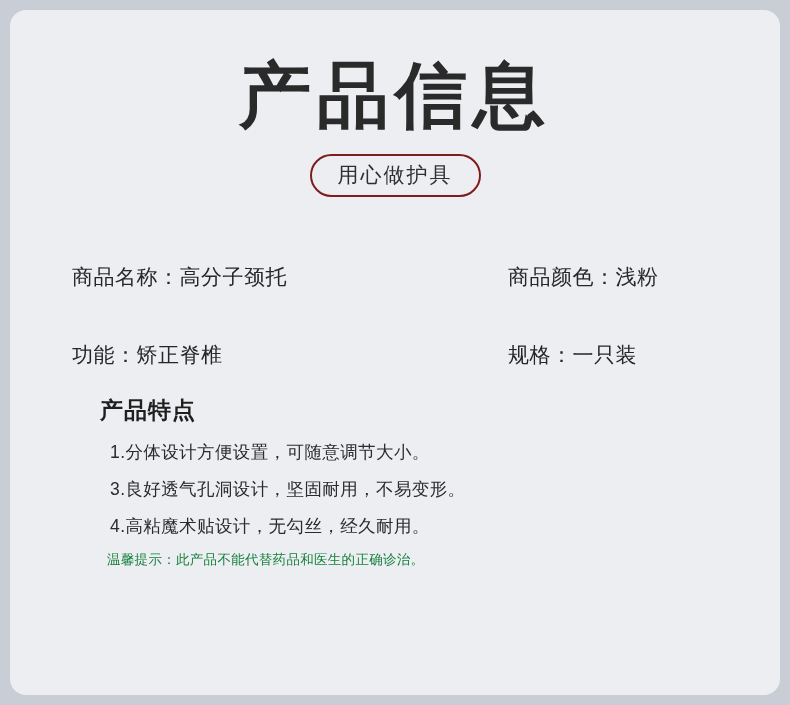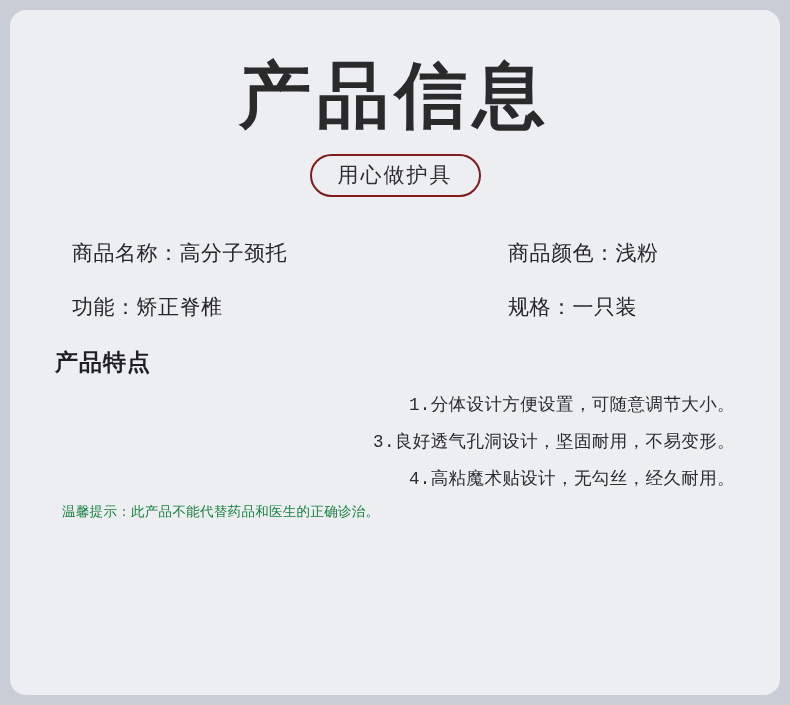--- a/index.html
+++ b/index.html
@@ -77,48 +77,47 @@
     letter-spacing: 0.5px;
   }
   .spec-item .label {
     font-weight: normal;
   }
   .spec-item .value {
     font-weight: normal;
   }
   .spec-left {
     text-align: right;
+    margin-top: 24px;
   }
   .spec-right {
     text-align: left;
     min-width: 210px;
   }
   .row-2 { margin-bottom: 30px; }
   .row-3 { margin-bottom: 0; }
 
   
   .features {
     margin-top: 26px;
-    padding: 0 45px;
-    font-family: Liberation Mono, monospace;
+    padding: 0 90px;
   }
   .features-heading {
     font-size: 23px;
     font-weight: bold;
     color: #1f1f1f;
     margin-bottom: 14px;
     letter-spacing: 1px;
   }
   .feature-line {
     font-size: 17.5px;
     color: #2b2b2b;
     margin-left: 10px;
     margin-bottom: 13px;
     letter-spacing: 0.4px;
-    text-align: right;
   }
   .note {
     margin-top: 4px;
     margin-left: 7px;
     font-size: 13.5px;
     color: #15803d;
     letter-spacing: 0.3px;
   }
 </style>
 </head>

